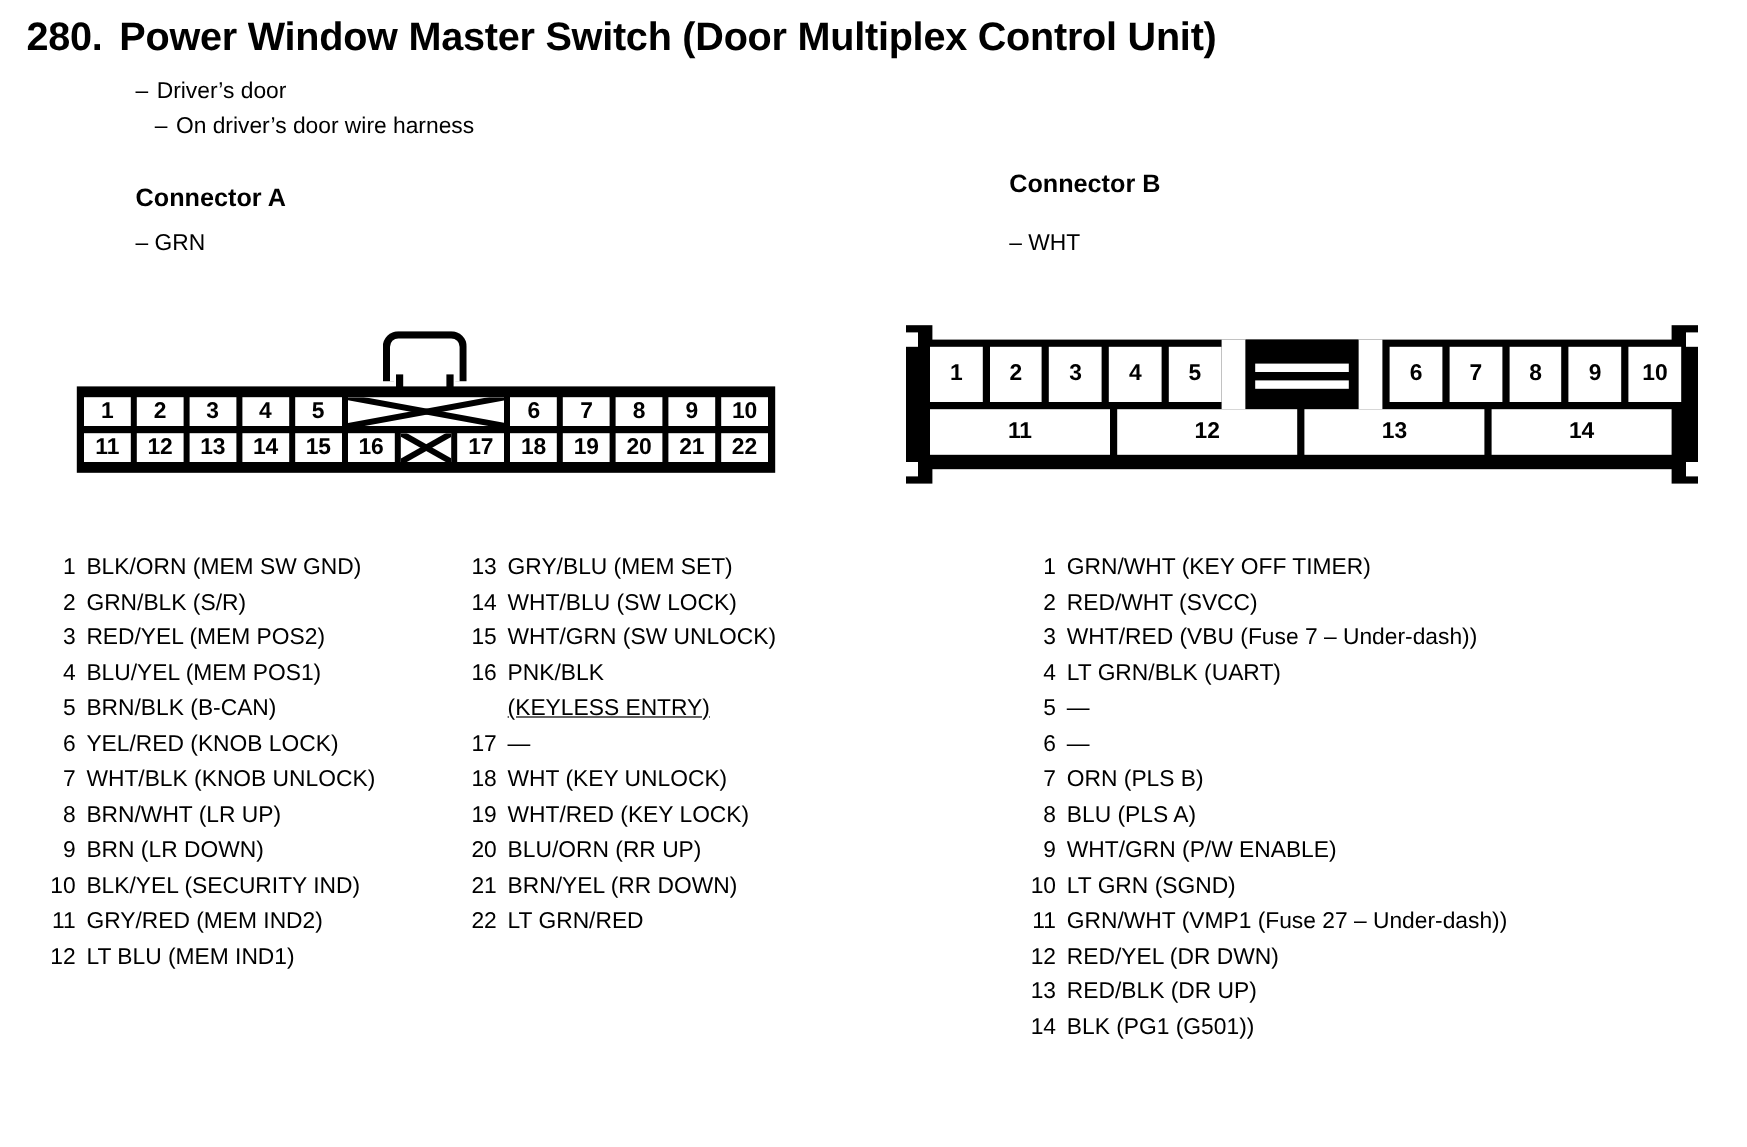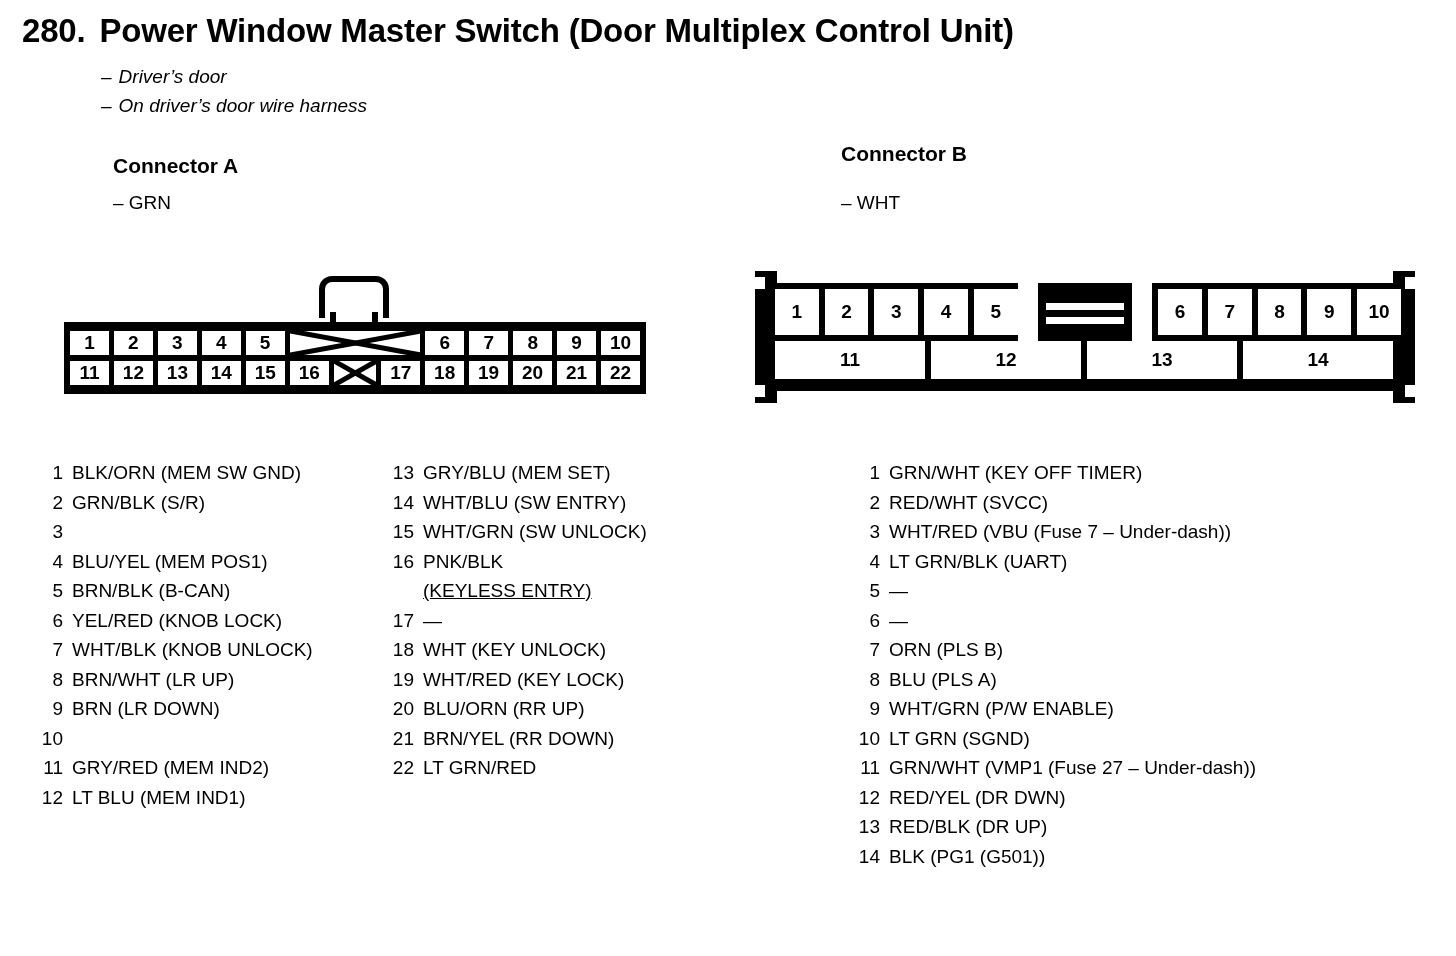--- a/index.html
+++ b/index.html
@@ -15,25 +15,25 @@
   .page{position:relative;width:1456px;height:956px;}
 
   
   .title{
     position:absolute;left:22px;top:12px;
     font-size:33px;font-weight:bold;letter-spacing:-0.2px;
     white-space:nowrap;
   }
   .title .num{margin-right:14px;}
   .subline{
-    position:absolute;left:101px;
-    font-size:19px;white-space:nowrap;font-style:italic;
+    position:absolute;left:113px;
+    font-size:19px;white-space:nowrap;
   }
   .subline1{top:66px;}
-  .subline2{top:95px;}
+  .subline2{top:95px;margin-left:16px;}
   .dash{display:inline-block;margin-right:7px;}
 
   
   .conn-head{position:absolute;font-size:21px;font-weight:bold;white-space:nowrap;}
   .conn-sub{position:absolute;font-size:19px;white-space:nowrap;}
   #connA-head{left:113px;top:154px;}
   #connA-sub{left:113px;top:192px;text-align:right;}
   #connB-head{left:841px;top:142px;}
   #connB-sub{left:841px;top:192px;}
 
@@ -222,20 +222,21 @@
       <div class="pinline">
         <span class="pinnum">1</span>
         <span class="pintext">BLK/ORN (MEM SW GND)</span>
       </div>
       <div class="pinline">
         <span class="pinnum">2</span>
         <span class="pintext">GRN/BLK (S/R)</span>
       </div>
       <div class="pinline">
         <span class="pinnum">3</span>
+        <span class="pintext">RED/YEL (MEM POS2)</span>
       </div>
       <div class="pinline">
         <span class="pinnum">4</span>
         <span class="pintext">BLU/YEL (MEM POS1)</span>
       </div>
       <div class="pinline">
         <span class="pinnum">5</span>
         <span class="pintext">BRN/BLK (B-CAN)</span>
       </div>
       <div class="pinline">
@@ -249,38 +250,39 @@
       <div class="pinline">
         <span class="pinnum">8</span>
         <span class="pintext">BRN/WHT (LR UP)</span>
       </div>
       <div class="pinline">
         <span class="pinnum">9</span>
         <span class="pintext">BRN (LR DOWN)</span>
       </div>
       <div class="pinline">
         <span class="pinnum">10</span>
+        <span class="pintext">BLK/YEL (SECURITY IND)</span>
       </div>
       <div class="pinline">
         <span class="pinnum">11</span>
         <span class="pintext">GRY/RED (MEM IND2)</span>
       </div>
       <div class="pinline">
         <span class="pinnum">12</span>
         <span class="pintext">LT BLU (MEM IND1)</span>
       </div>
     </div>
   <div class="list" id="listA2">
       <div class="pinline">
         <span class="pinnum">13</span>
         <span class="pintext">GRY/BLU (MEM SET)</span>
       </div>
       <div class="pinline">
         <span class="pinnum">14</span>
-        <span class="pintext">WHT/BLU (SW ENTRY)</span>
+        <span class="pintext">WHT/BLU (SW LOCK)</span>
       </div>
       <div class="pinline">
         <span class="pinnum">15</span>
         <span class="pintext">WHT/GRN (SW UNLOCK)</span>
       </div>
       <div class="pinline">
         <span class="pinnum">16</span>
         <span class="pintext">PNK/BLK</span>
       </div>
       <div class="contline">(KEYLESS ENTRY)</div>

